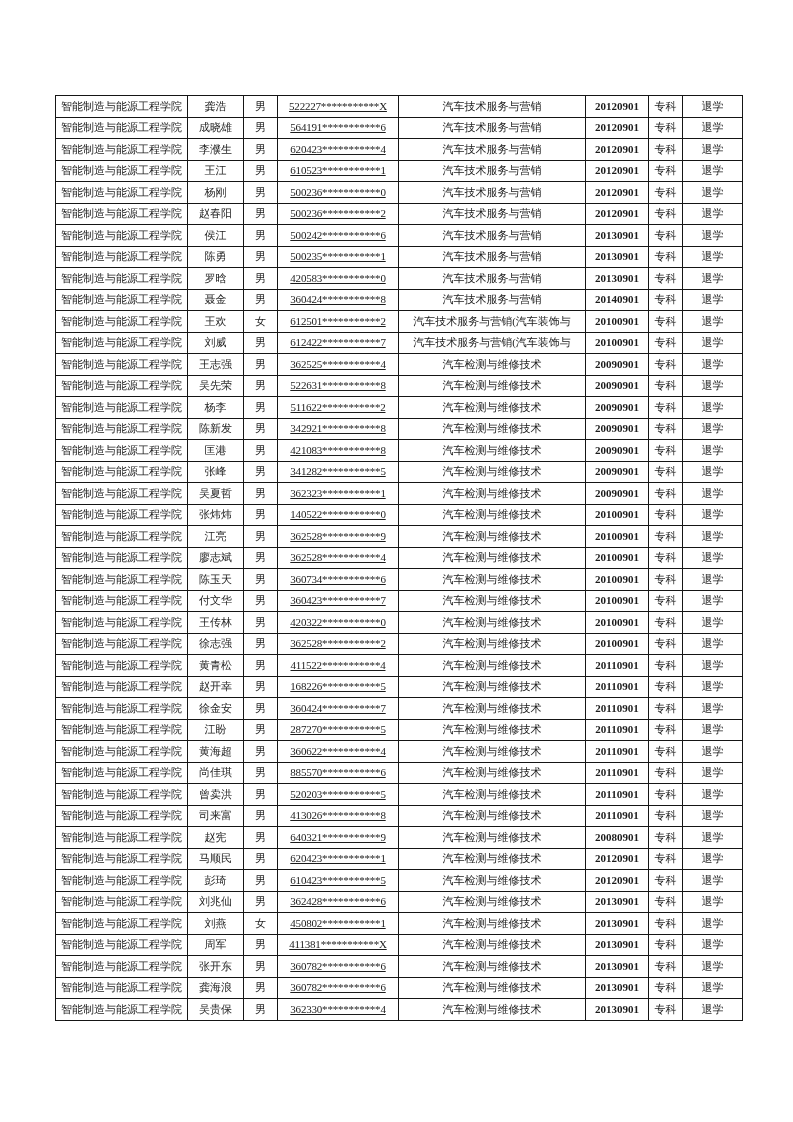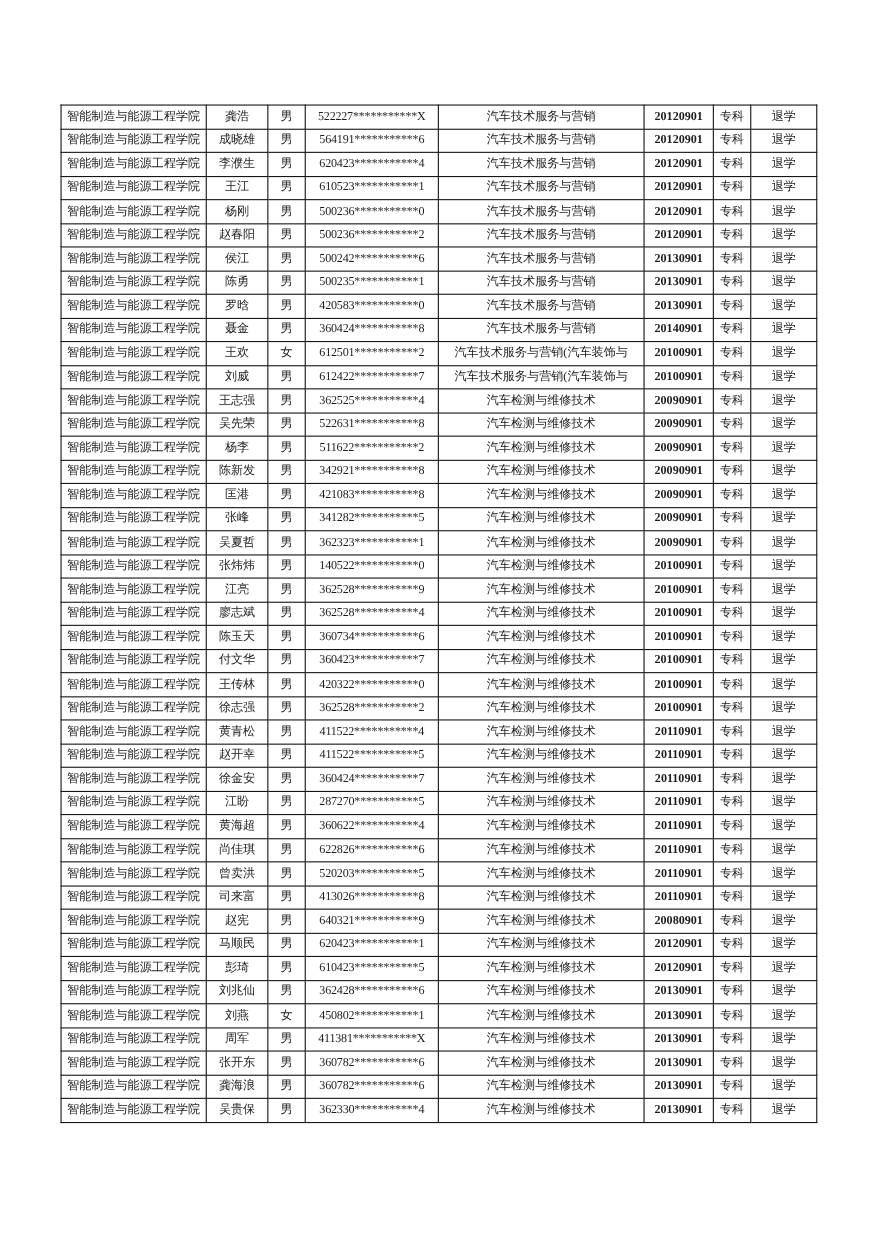--- a/index.html
+++ b/index.html
@@ -32,20 +32,21 @@
     vertical-align: middle;
     font-size: 11px;
     line-height: 1;
     white-space: nowrap;
     overflow: hidden;
     color: #1c1c1c;
   }
   td.cell-id {
     font-size: 10.5px;
     letter-spacing: -0.2px;
+    text-decoration: underline;
   }
   td.cell-major {
     font-size: 10.5px;
   }
   td.cell-date {
     font-size: 10.5px;
     font-weight: bold;
   }
 </style>
 </head>
@@ -331,21 +332,21 @@
           <td class="cell cell-id">411522***********4</td>
           <td class="cell cell-major">汽车检测与维修技术</td>
           <td class="cell cell-date">20110901</td>
           <td class="cell cell-level">专科</td>
           <td class="cell cell-status">退学</td>
         </tr>
         <tr>
           <td class="cell cell-college">智能制造与能源工程学院</td>
           <td class="cell cell-name">赵开幸</td>
           <td class="cell cell-gender">男</td>
-          <td class="cell cell-id">411522***********5</td>
+          <td class="cell cell-id">168226***********5</td>
           <td class="cell cell-major">汽车检测与维修技术</td>
           <td class="cell cell-date">20110901</td>
           <td class="cell cell-level">专科</td>
           <td class="cell cell-status">退学</td>
         </tr>
         <tr>
           <td class="cell cell-college">智能制造与能源工程学院</td>
           <td class="cell cell-name">徐金安</td>
           <td class="cell cell-gender">男</td>
           <td class="cell cell-id">360424***********7</td>
@@ -371,21 +372,21 @@
           <td class="cell cell-id">360622***********4</td>
           <td class="cell cell-major">汽车检测与维修技术</td>
           <td class="cell cell-date">20110901</td>
           <td class="cell cell-level">专科</td>
           <td class="cell cell-status">退学</td>
         </tr>
         <tr>
           <td class="cell cell-college">智能制造与能源工程学院</td>
           <td class="cell cell-name">尚佳琪</td>
           <td class="cell cell-gender">男</td>
-          <td class="cell cell-id">622826***********6</td>
+          <td class="cell cell-id">885570***********6</td>
           <td class="cell cell-major">汽车检测与维修技术</td>
           <td class="cell cell-date">20110901</td>
           <td class="cell cell-level">专科</td>
           <td class="cell cell-status">退学</td>
         </tr>
         <tr>
           <td class="cell cell-college">智能制造与能源工程学院</td>
           <td class="cell cell-name">曾卖洪</td>
           <td class="cell cell-gender">男</td>
           <td class="cell cell-id">520203***********5</td>

